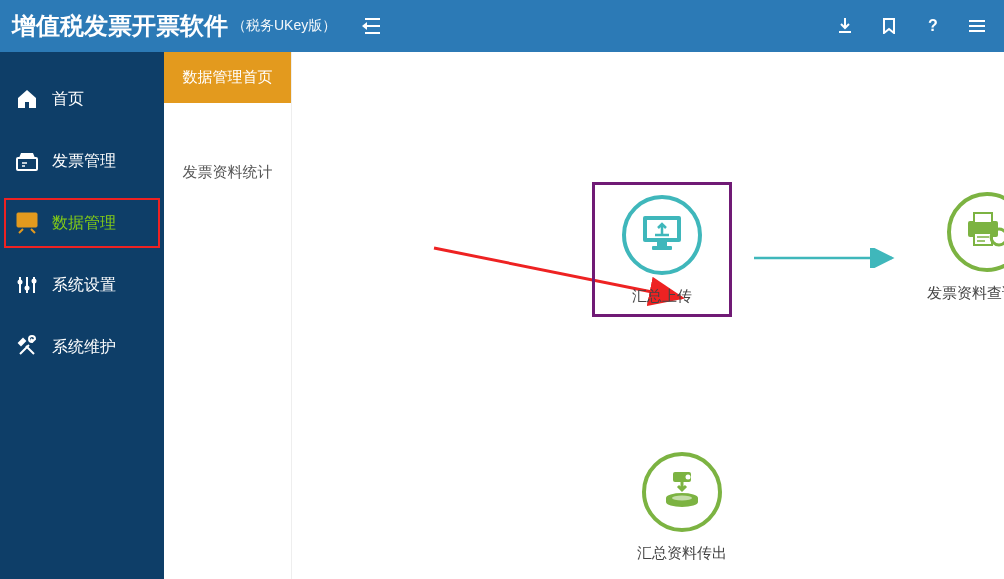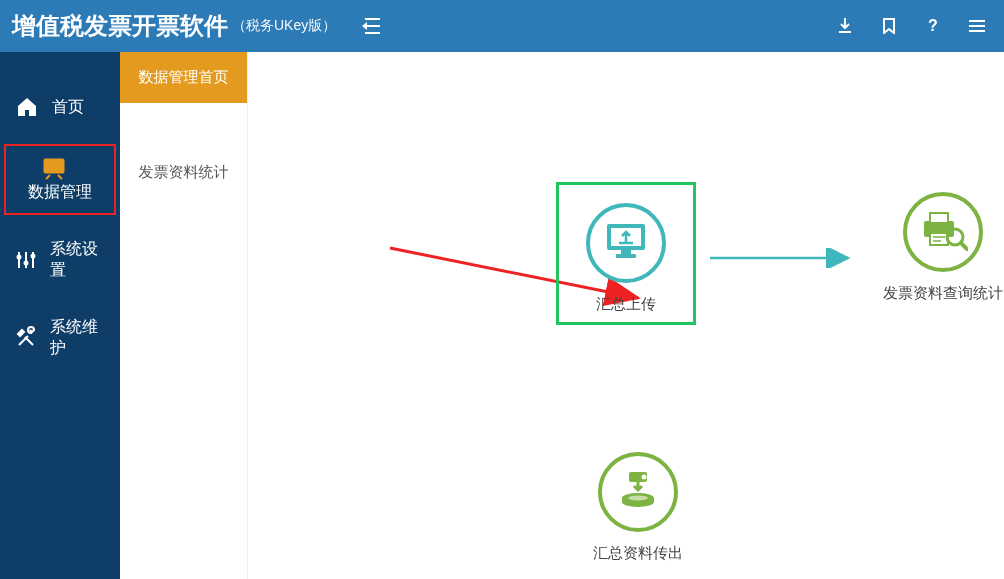--- a/index.html
+++ b/index.html
@@ -29,41 +29,41 @@
     width: 30px; height: 30px;
     display: flex; align-items: center; justify-content: center;
     margin-left: 14px; cursor: pointer; font-size: 16px; color: #fff;
   }
 
   
   .main { flex: 1; display: flex; min-height: 0; }
 
   
   .leftnav {
-    width: 120px;
+    width: 164px;
     background: #0e3e68;
     color: #fff;
     display: flex;
     flex-direction: column;
-    padding-top: 24px;
+    padding-top: 16px;
   }
   .nav-item {
     display: flex;
     align-items: center;
     padding: 18px 14px;
     font-size: 16px;
     cursor: pointer;
     position: relative;
   }
   .nav-item .nav-icon {
     width: 26px; height: 26px;
     margin-right: 12px;
     display: flex; align-items: center; justify-content: center;
   }
-  .nav-item.active { color: #ffffff; flex-direction: column; }
+  .nav-item.active { color: #84cc16; }
   .nav-item.active .nav-icon svg * { fill: #e39a1e; stroke: #e39a1e; }
   .nav-highlight {
     position: absolute; inset: 6px 4px;
     border: 2px solid #e22;
     pointer-events: none;
   }
 
   
   .subnav {
     width: 128px;
@@ -96,23 +96,22 @@
     cursor: pointer;
   }
   .tile .icon-wrap {
     width: 80px; height: 80px;
     border-radius: 50%;
     margin: 0 auto 12px;
     display: flex; align-items: center; justify-content: center;
   }
   .tile .label { font-size: 15px; color: #444; }
   .tile.highlight {
-    border: 3px solid #22c55e;
-    padding: 18px 0 8px;
-    margin-left: 8px;
+    border: 3px solid #701a75;
+    padding: 10px 0 8px;
   }
 
   
   .arrow-red {
     position: absolute;
     left: 140px; top: 190px;
     width: 260px; height: 80px;
     pointer-events: none;
   }
   .arrow-teal {
@@ -159,20 +158,30 @@
 
     <div class="nav-item">
       <span class="nav-icon">
         <svg width="24" height="24" viewBox="0 0 24 24">
             <path d="M3 11 L12 3 L21 11 V21 H14 V15 H10 V21 H3 Z" fill="#fff"></path>
           </svg>
       </span>
       <span>首页</span>
     </div>
 
+    <div class="nav-item">
+      <span class="nav-icon">
+        <svg width="24" height="22" viewBox="0 0 24 22">
+            <rect x="2" y="8" width="20" height="12" rx="1" fill="none" stroke="#fff" stroke-width="2"></rect>
+            <path d="M6 3 H18 L20 8 H4 Z" fill="#fff"></path>
+            <path d="M7 13 H12 M7 16 H10" stroke="#fff" stroke-width="1.5"></path>
+          </svg>
+      </span>
+      <span>发票管理</span>
+    </div>
 
     <div class="nav-item active">
       <div class="nav-highlight"></div>
       <span class="nav-icon">
         <svg width="26" height="24" viewBox="0 0 26 24">
             <rect x="3" y="2" width="20" height="14" rx="1" fill="#e39a1e"></rect>
             <rect x="7" y="9" width="3" height="5" fill="#0e3e68"></rect>
             <rect x="12" y="6" width="3" height="8" fill="#0e3e68"></rect>
             <rect x="17" y="11" width="3" height="3" fill="#0e3e68"></rect>
             <path d="M9 18 L5 22 M17 18 L21 22" stroke="#e39a1e" stroke-width="2"></path>

